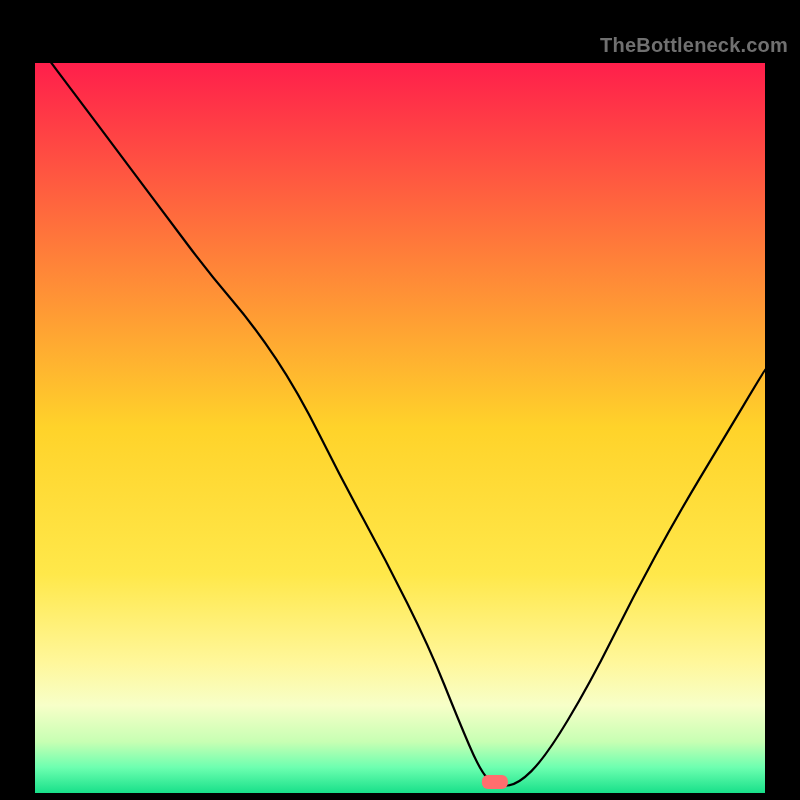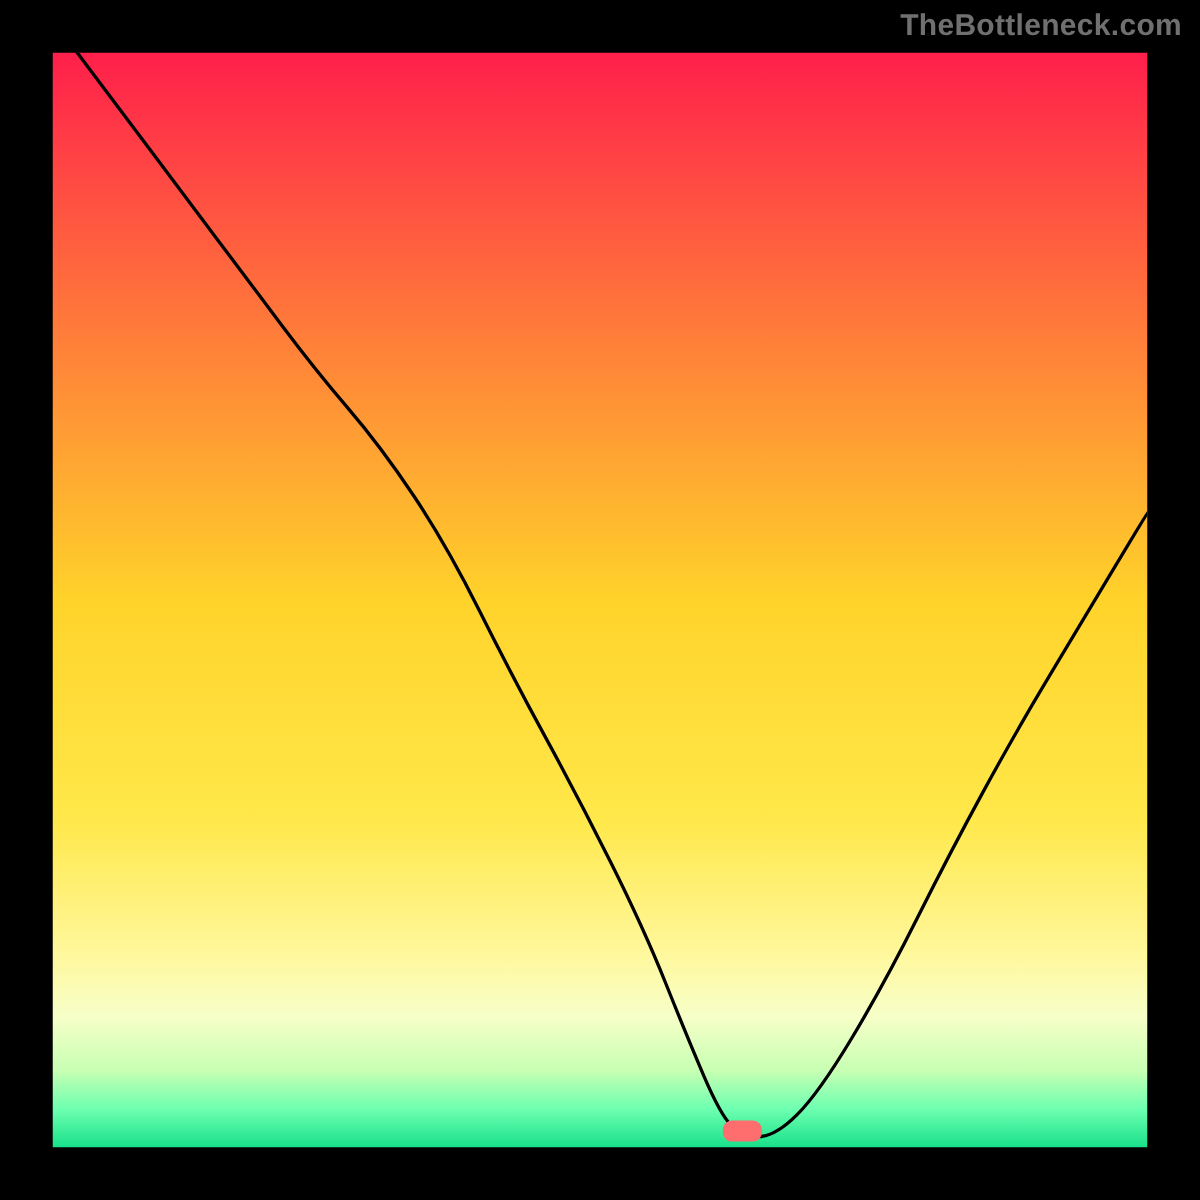--- a/index.html
+++ b/index.html
@@ -9,20 +9,21 @@
     height: 800px;
     background: #000;
     overflow: hidden;
     font-family: Arial, Helvetica, sans-serif;
   }
   .wrap {
     position: relative;
     width: 800px;
     height: 612px;
     background: #000;
+    margin-top: 28px;
   }
   .plot {
     position: absolute;
     left: 35px;
     top: 35px;
     width: 730px;
     height: 730px;
   }
   .watermark {
     position: absolute;

